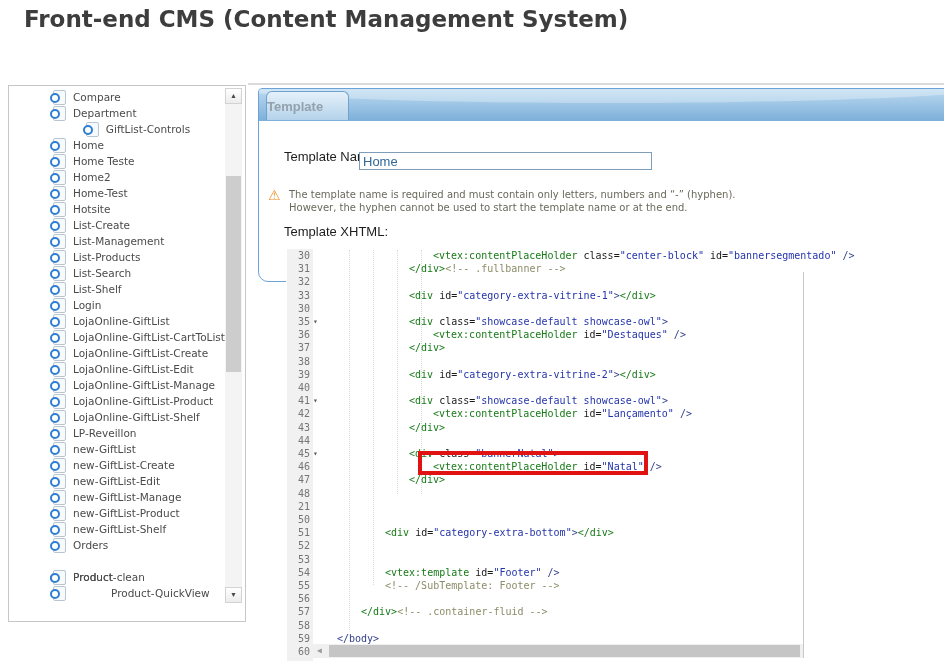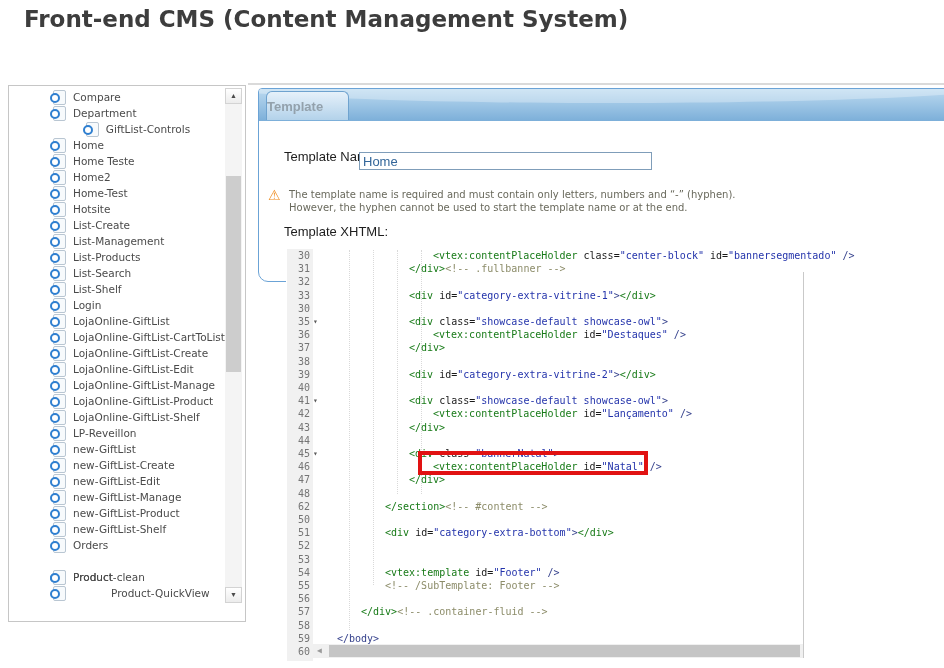--- a/index.html
+++ b/index.html
@@ -309,22 +309,21 @@
           <span class="cm-code" style="padding-left: 108px;"><span class="tk-tg">&lt;vtex:contentPlaceHolder</span><span class="tk-tx"> </span><span class="tk-at">id=</span><span class="tk-st">"Natal"</span><span class="tk-tx"> </span><span class="tk-pn">/&gt;</span></span>
         </div>
         <div class="cm-row" style="top: 227.4px;">
           <span class="cm-ln">47</span>
           <span class="cm-code" style="padding-left: 84px;"><span class="tk-tg">&lt;/div&gt;</span></span>
         </div>
         <div class="cm-row" style="top: 240.6px;">
           <span class="cm-ln">48</span>
         </div>
         <div class="cm-row" style="top: 253.8px;">
-          <span class="cm-ln">62</span>
-          <span class="cm-code" style="padding-left: 60px;"><span class="tk-tg">&lt;/section&gt;</span><span class="tk-cm">&lt;!-- #content --&gt;</span></span>
+          <span class="cm-ln">21</span>
         </div>
         <div class="cm-row" style="top: 267px;">
           <span class="cm-ln">50</span>
         </div>
         <div class="cm-row" style="top: 280.2px;">
           <span class="cm-ln">51</span>
           <span class="cm-code" style="padding-left: 60px;"><span class="tk-tg">&lt;div</span><span class="tk-tx"> </span><span class="tk-at">id=</span><span class="tk-st">"category-extra-bottom"</span><span class="tk-pn">&gt;</span><span class="tk-tg">&lt;/div&gt;</span></span>
         </div>
         <div class="cm-row" style="top: 293.4px;">
           <span class="cm-ln">52</span>

